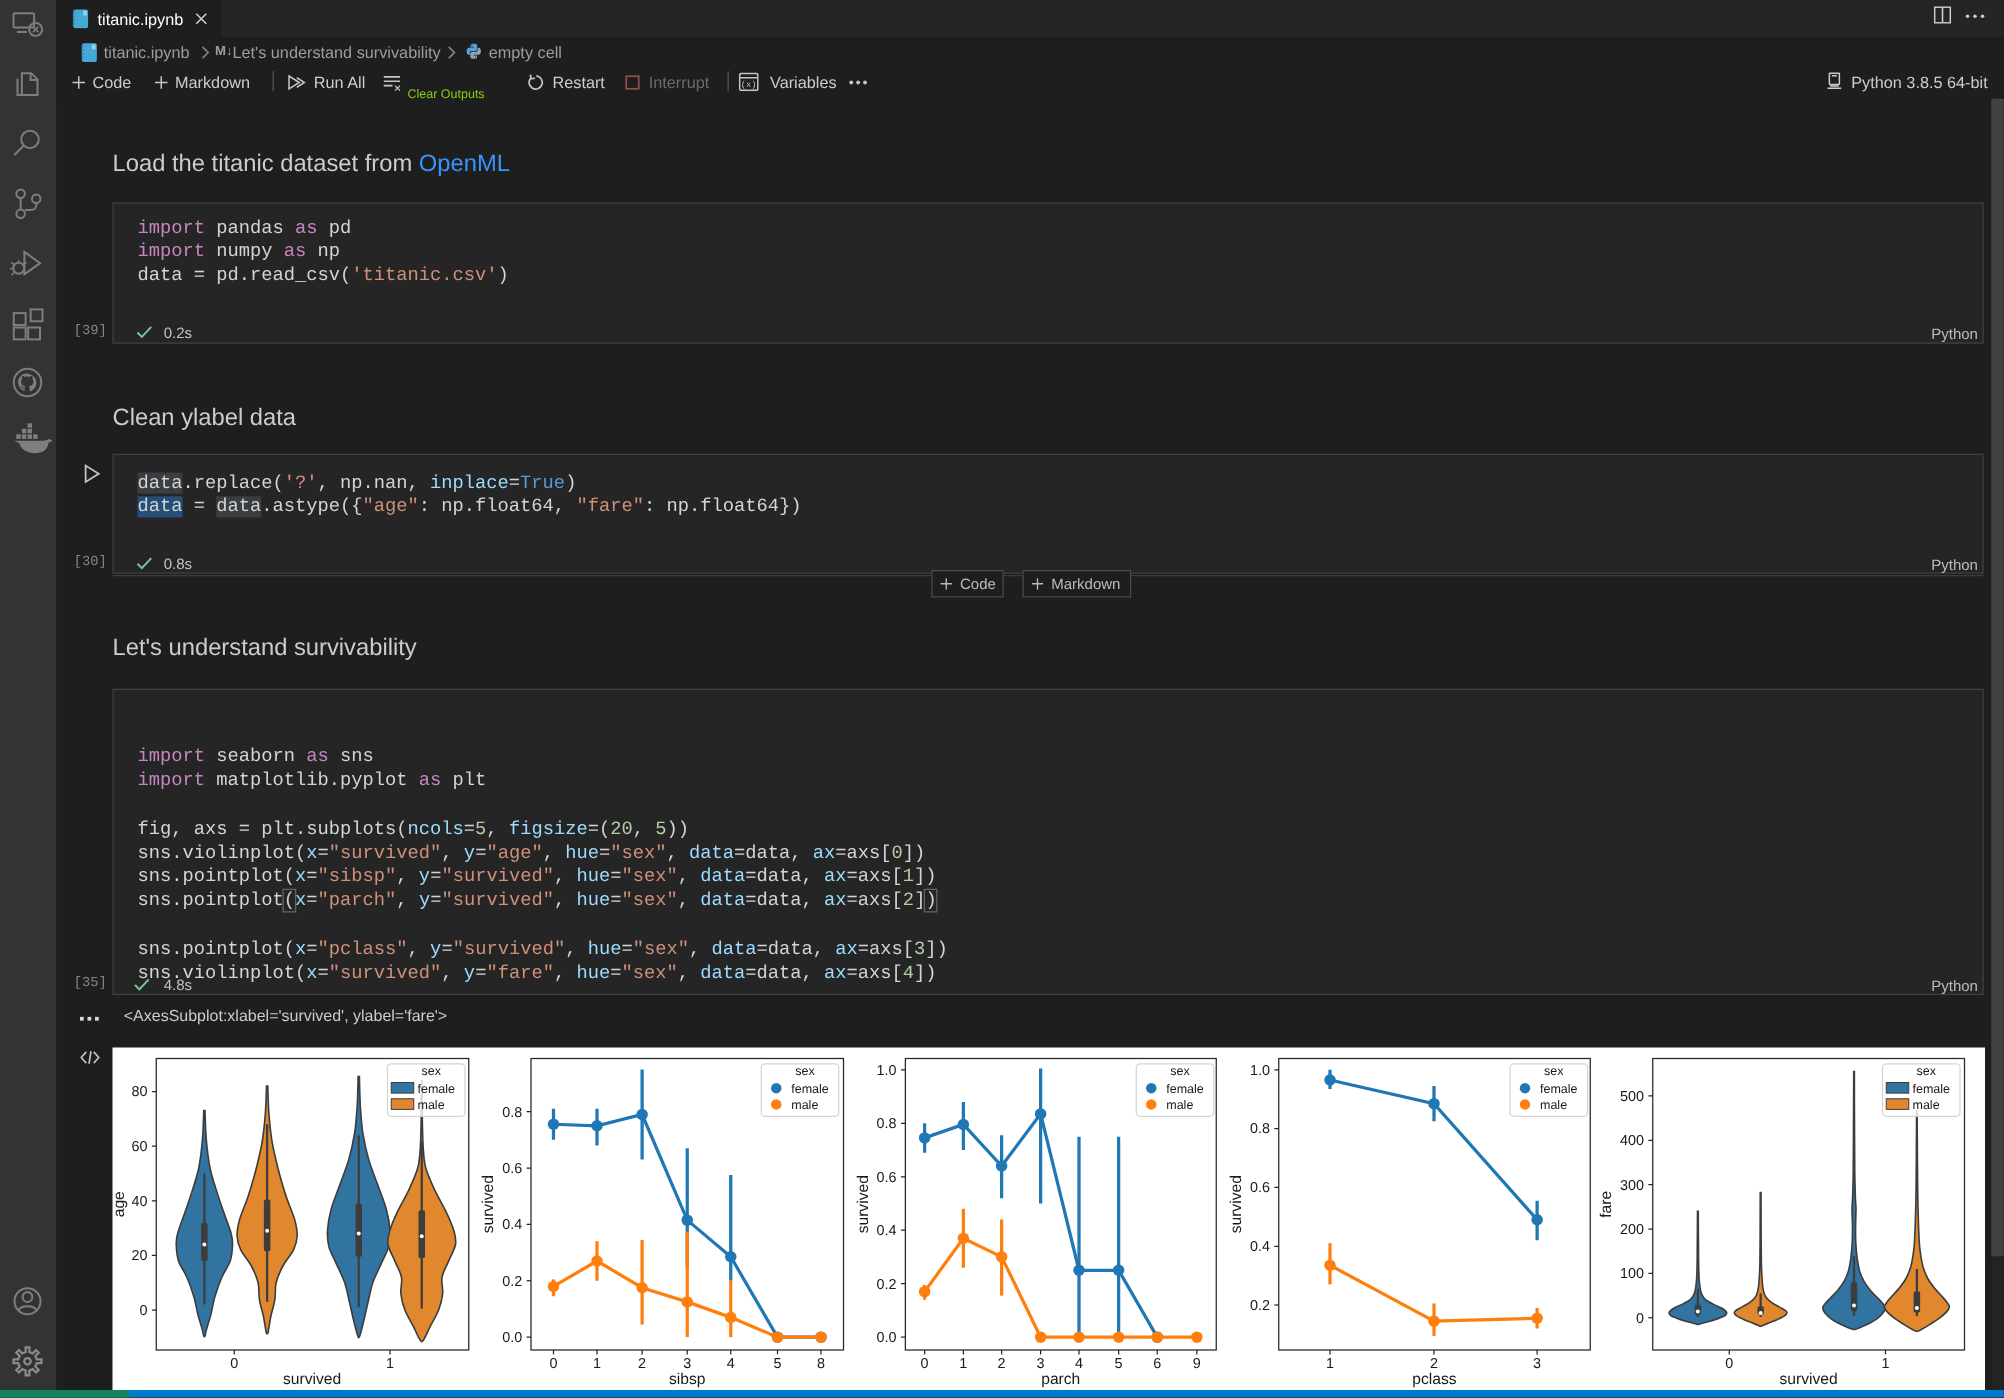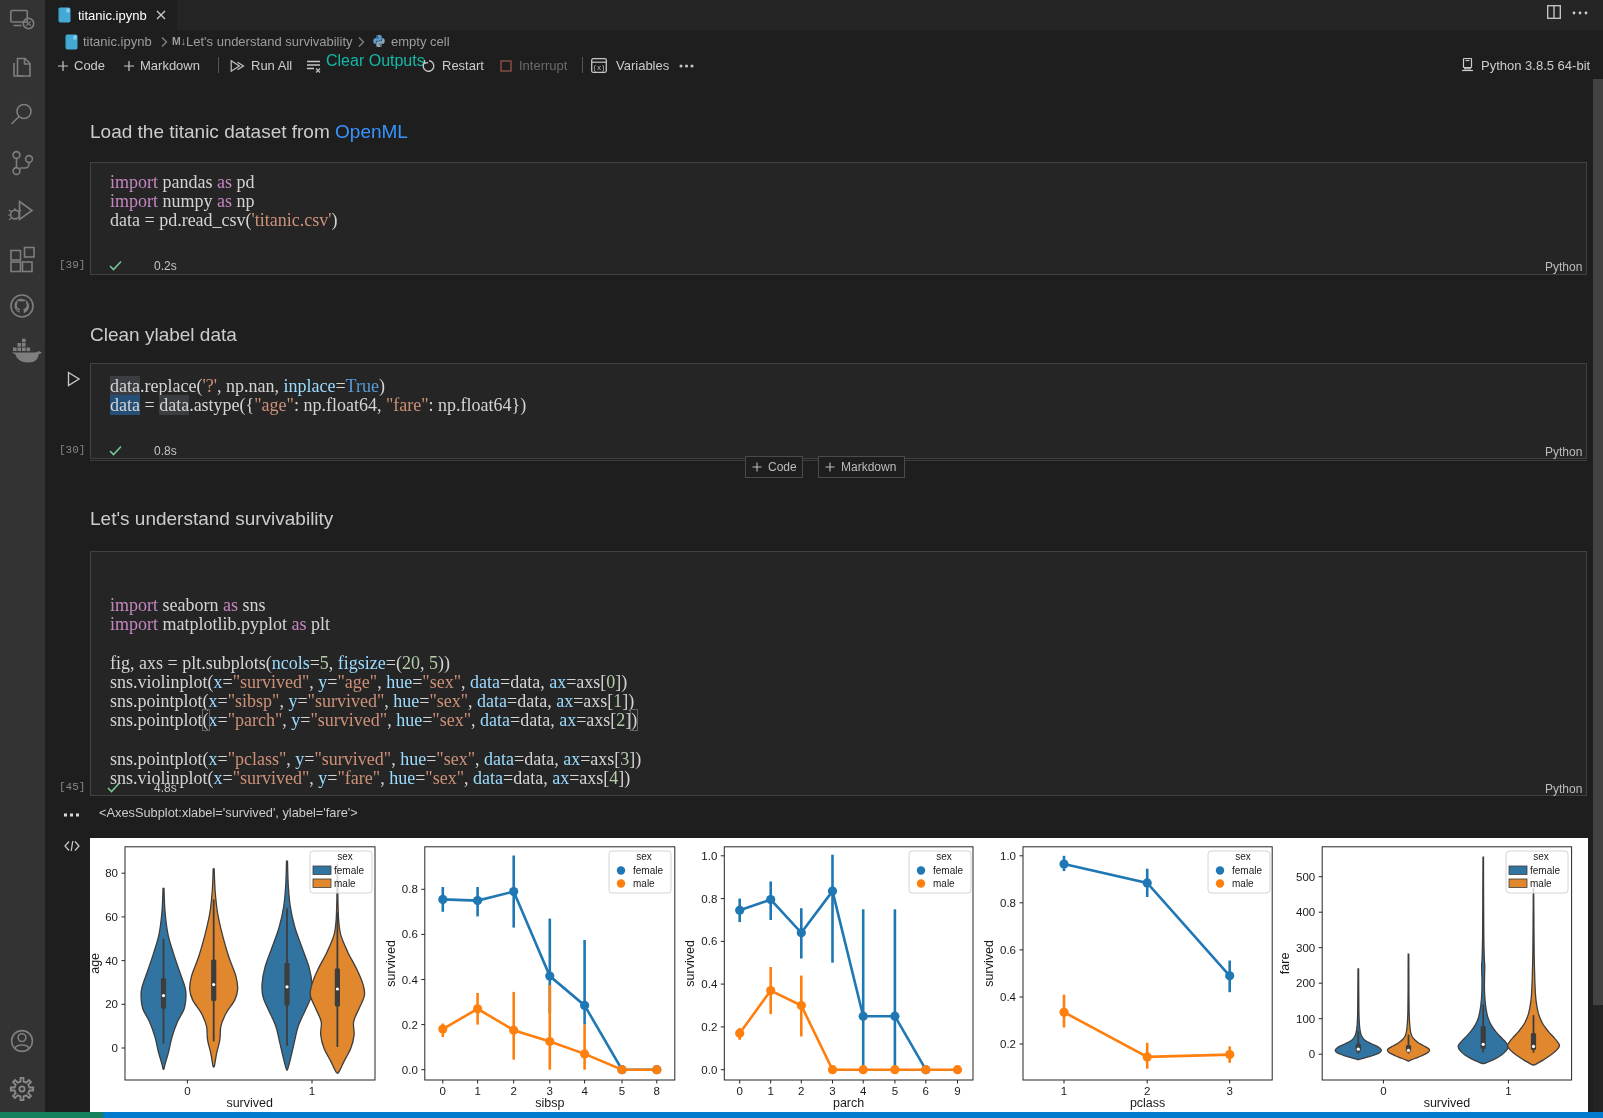--- a/index.html
+++ b/index.html
@@ -9,31 +9,31 @@
 #activitybar { position:absolute; left:0; top:0; width:45px; height:1118px; background:#333333; }
 #tabbar { position:absolute; left:45px; top:0; width:1558px; height:30px; background:#252526; }
 #tab { position:absolute; left:45px; top:0; width:132px; height:30px; background:#1e1e1e;
   color:#ffffff; font-size:13px; }
 #breadcrumbs { position:absolute; left:45px; top:30px; width:1558px; height:22px; background:#1e1e1e;
   color:#a9a9a9; font-size:13px; }
 #toolbar { position:absolute; left:45px; top:52px; width:1558px; height:28px; background:#1e1e1e;
   color:#cccccc; font-size:13px; }
 .cell { position:absolute; background:#252526; border:1px solid #404045; }
 .mono { font-family:Liberation Sans, sans-serif; }
-.code { font-family:Liberation Serif, serif; font-size:18px; line-height:19.2px; white-space:pre; color:#d4d4d4; }
+.code { font-family:Liberation Mono, monospace; font-size:15px; line-height:19.2px; white-space:pre; color:#d4d4d4; }
 .kw { color:#c586c0; }   
 .str { color:#ce9178; }  
 .num { color:#b5cea8; }  
 .prm { color:#9cdcfe; }  
 .bool { color:#569cd6; } 
 .wh { background:#3a3d41; } 
 .sel { background:#264f78; } 
 .bm { outline:1px solid #646464; } 
 .exec { position:absolute; font-family:"Liberation Mono",monospace; font-size:11px; color:#858585; }
-.stat { position:absolute; font-size:12px; color:#c5c5c5;margin-left:23px; }
+.stat { position:absolute; font-size:12px; color:#c5c5c5; }
 .pylab { position:absolute; font-size:12px; color:#bcbcbc; }
 .md { position:absolute; left:90px; font-size:19px; color:#cccccc;margin-top:12px; }
 #statusbar { position:absolute; left:0; top:1112px; width:1603px; height:6px; background:#007acc; }
 #statusremote { position:absolute; left:0; top:1112px; width:103px; height:6px; background:#16825d; }
 #scrolltrack { position:absolute; left:1593px; top:80px; width:10px; height:1032px; background:#232323; }
 #scrollthumb { position:absolute; left:1593px; top:79px; width:10px; height:926px; background:#424242; }
 </style>
 </head>
 <body>
 <div id="activitybar"></div>
@@ -133,21 +133,21 @@
 <div class="abs" style="left:218px;top:57px;width:1px;height:16px;background:#555555"></div>
 <svg width="15" height="14" viewBox="0 0 15 14" style="position:absolute;left:230px;top:59px">
     <path d="M1.2,1.8 L9.4,7 L1.2,12.2 Z" fill="none" stroke="#c5c5c5" stroke-width="1.2"></path>
     <path d="M7.5,3.2 L13.5,7 L7.5,10.8" fill="none" stroke="#c5c5c5" stroke-width="1.2"></path>
   </svg>
 <div class="abs" style="left:251px;top:58px;font-size:13px;color:#cccccc">Run All</div>
 <svg width="15" height="14" viewBox="0 0 15 14" style="position:absolute;left:306px;top:59px">
     <path d="M1,2.5 h13 M1,6 h13 M1,9.5 h7" stroke="#c5c5c5" stroke-width="1.3"></path>
     <path d="M10,9.5 l4,4 M14,9.5 l-4,4" stroke="#c5c5c5" stroke-width="1.1"></path>
   </svg>
-<div class="abs" style="left:326px;top:52px;font-size:16px;color:#14b8a6">Clear Outputs</div>
+<div class="abs" style="left:326px;top:70px;font-size:10px;color:#84cc16">Clear Outputs</div>
 <svg width="14" height="14" viewBox="0 0 14 14" style="position:absolute;left:422px;top:59px">
     <path d="M2.8,3.2 A5.3,5.3 0 1 0 7,1.7" fill="none" stroke="#c5c5c5" stroke-width="1.4"></path>
     <path d="M2.3,0.8 L2.8,4.1 L6.1,3.6" fill="none" stroke="#c5c5c5" stroke-width="1.4"></path>
   </svg>
 <div class="abs" style="left:442px;top:58px;font-size:13px;color:#cccccc">Restart</div>
 <svg width="12" height="12" viewBox="0 0 12 12" style="position:absolute;left:500px;top:60px">
     <rect x="1" y="1" width="10" height="10" fill="none" stroke="#8f5149" stroke-width="1.4"></rect>
   </svg>
 <div class="abs" style="left:519px;top:58px;font-size:13px;color:#6b6b6b">Interrupt</div>
 <div class="abs" style="left:582px;top:57px;width:1px;height:16px;background:#555555"></div>
@@ -211,21 +211,21 @@
 <div class="code abs" style="left:110px;top:596px"><span class="kw">import</span> seaborn <span class="kw">as</span> sns
 <span class="kw">import</span> matplotlib.pyplot <span class="kw">as</span> plt
 
 fig, axs = plt.subplots(<span class="prm">ncols</span>=<span class="num">5</span>, <span class="prm">figsize</span>=(<span class="num">20</span>, <span class="num">5</span>))
 sns.violinplot(<span class="prm">x</span>=<span class="str">"survived"</span>, <span class="prm">y</span>=<span class="str">"age"</span>, <span class="prm">hue</span>=<span class="str">"sex"</span>, <span class="prm">data</span>=data, <span class="prm">ax</span>=axs[<span class="num">0</span>])
 sns.pointplot(<span class="prm">x</span>=<span class="str">"sibsp"</span>, <span class="prm">y</span>=<span class="str">"survived"</span>, <span class="prm">hue</span>=<span class="str">"sex"</span>, <span class="prm">data</span>=data, <span class="prm">ax</span>=axs[<span class="num">1</span>])
 sns.pointplot<span class="bm">(</span><span class="prm">x</span>=<span class="str">"parch"</span>, <span class="prm">y</span>=<span class="str">"survived"</span>, <span class="prm">hue</span>=<span class="str">"sex"</span>, <span class="prm">data</span>=data, <span class="prm">ax</span>=axs[<span class="num">2</span>]<span class="bm">)</span>
 
 sns.pointplot(<span class="prm">x</span>=<span class="str">"pclass"</span>, <span class="prm">y</span>=<span class="str">"survived"</span>, <span class="prm">hue</span>=<span class="str">"sex"</span>, <span class="prm">data</span>=data, <span class="prm">ax</span>=axs[<span class="num">3</span>])
 sns.violinplot(<span class="prm">x</span>=<span class="str">"survived"</span>, <span class="prm">y</span>=<span class="str">"fare"</span>, <span class="prm">hue</span>=<span class="str">"sex"</span>, <span class="prm">data</span>=data, <span class="prm">ax</span>=axs[<span class="num">4</span>])</div>
-<div class="exec" style="left:59px;top:781px">[45]</div>
+<div class="exec" style="left:59px;top:781px">[35]</div>
 <svg width="13" height="11" viewBox="0 0 13 11" style="position:absolute;left:107px;top:782px">
     <path d="M1,6 L4.5,9.5 L12,1.5" fill="none" stroke="#73c991" stroke-width="1.6"></path>
   </svg>
 <div class="stat" style="left:131px;top:781px">4.8s</div>
 <div class="pylab" style="left:1545px;top:782px">Python</div>
 <svg width="16" height="4" viewBox="0 0 16 4" style="position:absolute;left:64px;top:813px">
     <rect x="0" y="0.5" width="3" height="3" fill="#d9d9d9"></rect>
     <rect x="6" y="0.5" width="3" height="3" fill="#d9d9d9"></rect>
     <rect x="12" y="0.5" width="3" height="3" fill="#d9d9d9"></rect>
   </svg>

